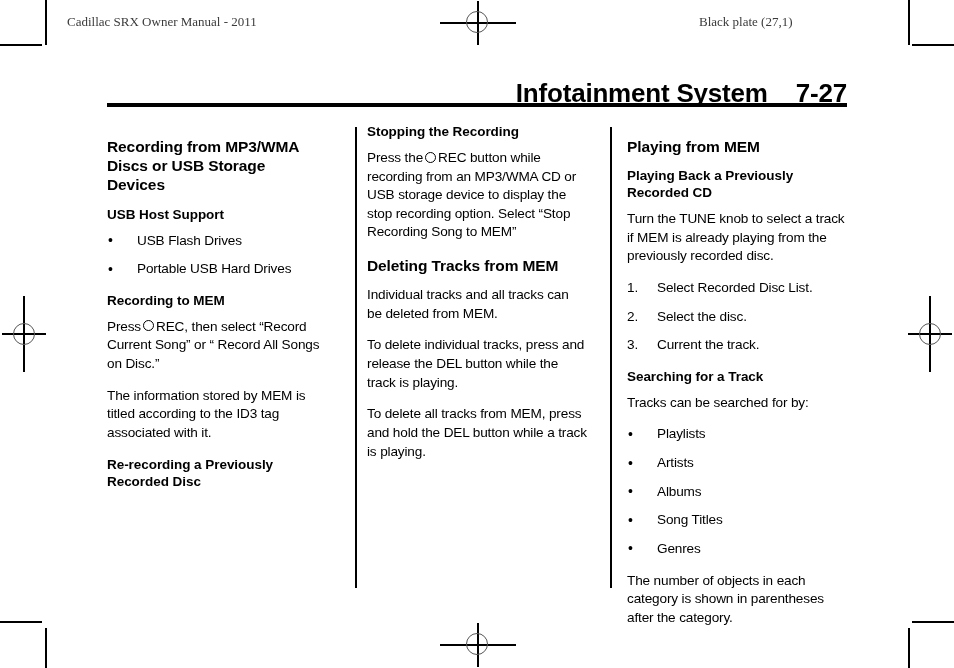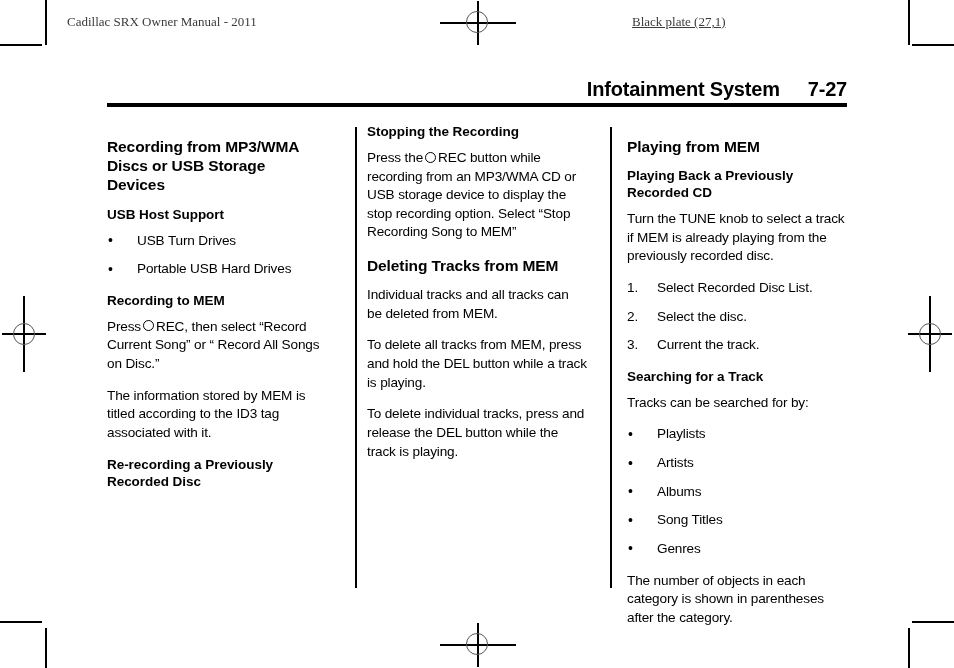--- a/index.html
+++ b/index.html
@@ -39,36 +39,36 @@
 
   
   .running-head {
     position: absolute;
     font-family: "Liberation Serif", serif;
     font-size: 13px;
     color: #3b3b3b;
     white-space: nowrap;
   }
   #head-left  { left: 67px;  top: 14px; }
-  #head-right { left: 632px; top: 14px; text-decoration: underline; }
+  #head-right { left: 699px; top: 14px; }
 
   
   .title-bar {
     position: absolute;
     left: 107px;
     top: 78px;
     width: 740px;
     height: 30px;
   }
   .title-row {
     display: flex;
     justify-content: flex-end;
     align-items: baseline;
     font-weight: bold;
-    font-size: 20px;
+    font-size: 26px;
     letter-spacing: -0.2px;
   }
   #chapter-title { margin-right: 28px; }
   .title-rule {
     position: absolute;
     left: 0;
     top: 25px;
     width: 740px;
     height: 4px;
     background: #000;
@@ -211,21 +211,21 @@
 <div class="columns">
 
   <div class="col col-1">
     <h1 class="sec">Recording from MP3/WMA Discs or USB Storage Devices</h1>
 
     <h2 class="sub">USB Host Support</h2>
 
     <ul class="bullets">
       <li>
         <span class="bullet-dot">•</span>
-        <span>USB Turn Drives</span>
+        <span>USB Flash Drives</span>
       </li>
       <li>
         <span class="bullet-dot">•</span>
         <span>Portable USB Hard Drives</span>
       </li>
     </ul>
 
     <h2 class="sub">Recording to MEM</h2>
     <p class="body"><span>Press</span><span class="rec-glyph"></span><span>REC, then select “Record Current Song” or “ Record All Songs on Disc.”</span></p>
 
@@ -233,22 +233,22 @@
 
     <h2 class="sub">Re-recording a Previously Recorded Disc</h2>
   </div>
 
   <div class="col col-2">
     <h2 class="sub">Stopping the Recording</h2>
     <p class="body"><span>Press the</span><span class="rec-glyph"></span><span>REC button while recording from an MP3/WMA CD or USB storage device to display the stop recording option. Select “Stop Recording Song to MEM”</span></p>
 
     <h1 class="sec spacer-top">Deleting Tracks from MEM</h1>
     <p class="body">Individual tracks and all tracks can be deleted from MEM.</p>
+    <p class="body">To delete individual tracks, press and release the DEL button while the track is playing.</p>
     <p class="body">To delete all tracks from MEM, press and hold the DEL button while a track is playing.</p>
-    <p class="body">To delete individual tracks, press and release the DEL button while the track is playing.</p>
   </div>
 
   <div class="col col-3">
     <h1 class="sec">Playing from MEM</h1>
 
     <h2 class="sub">Playing Back a Previously Recorded CD</h2>
     <p class="body">Turn the TUNE knob to select a track if MEM is already playing from the previously recorded disc.</p>
 
     <ol class="steps">
       <li>

